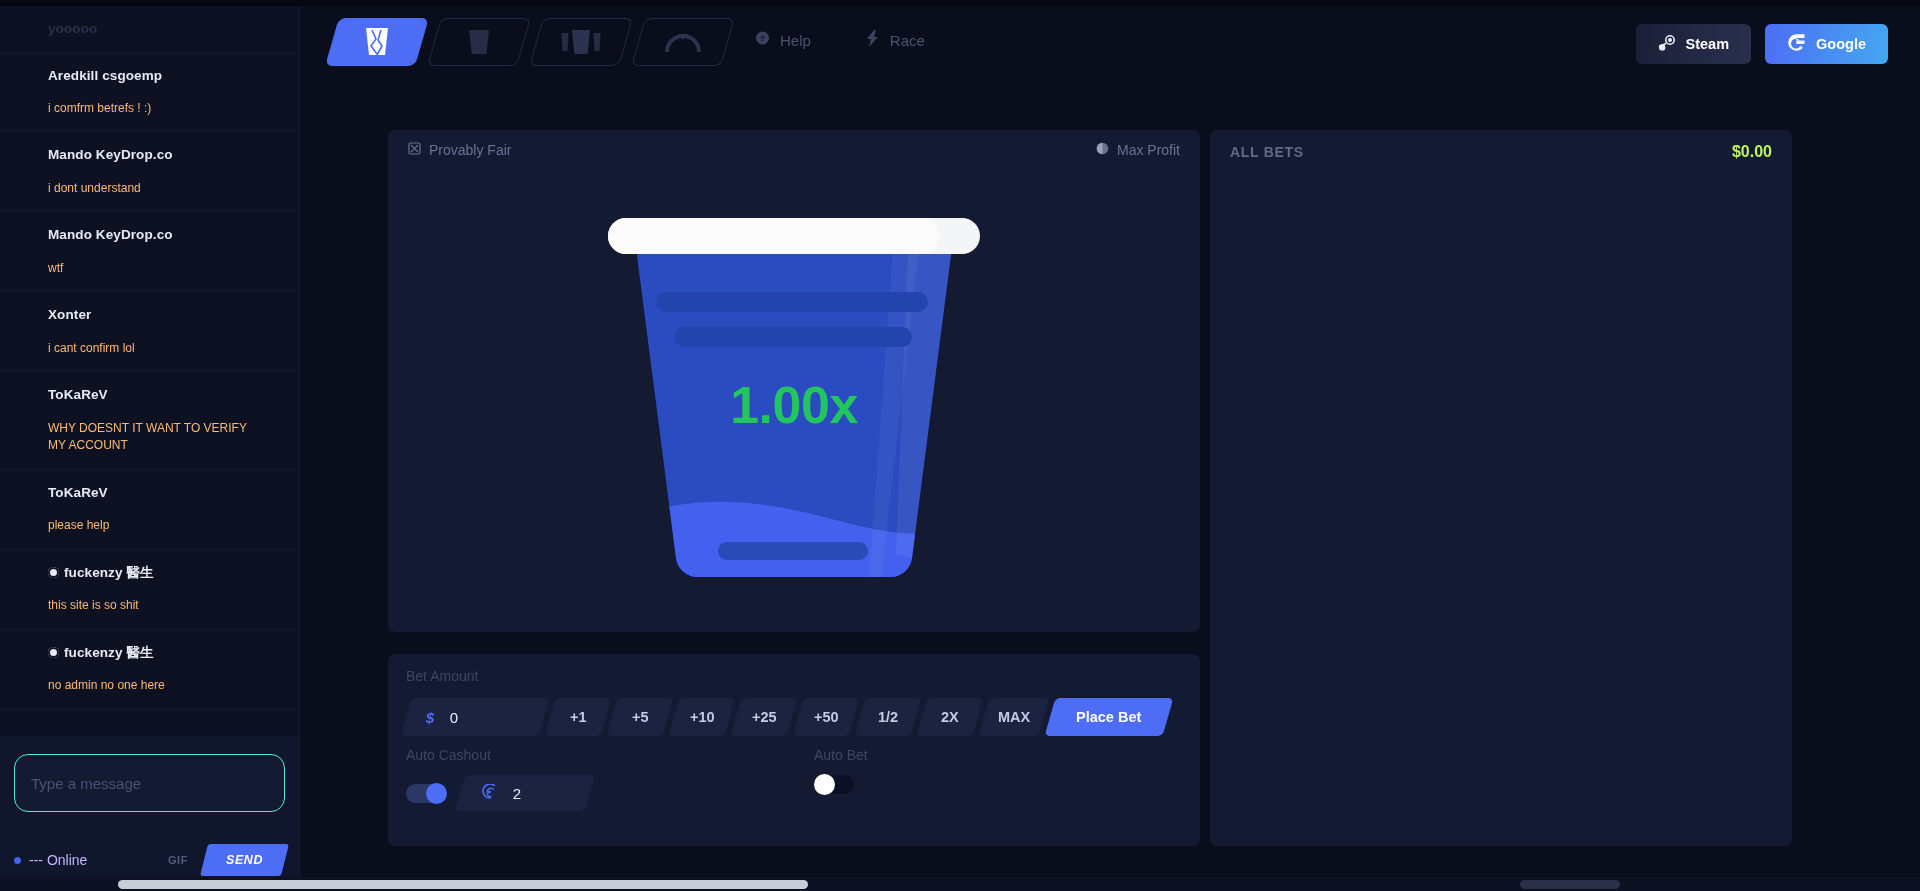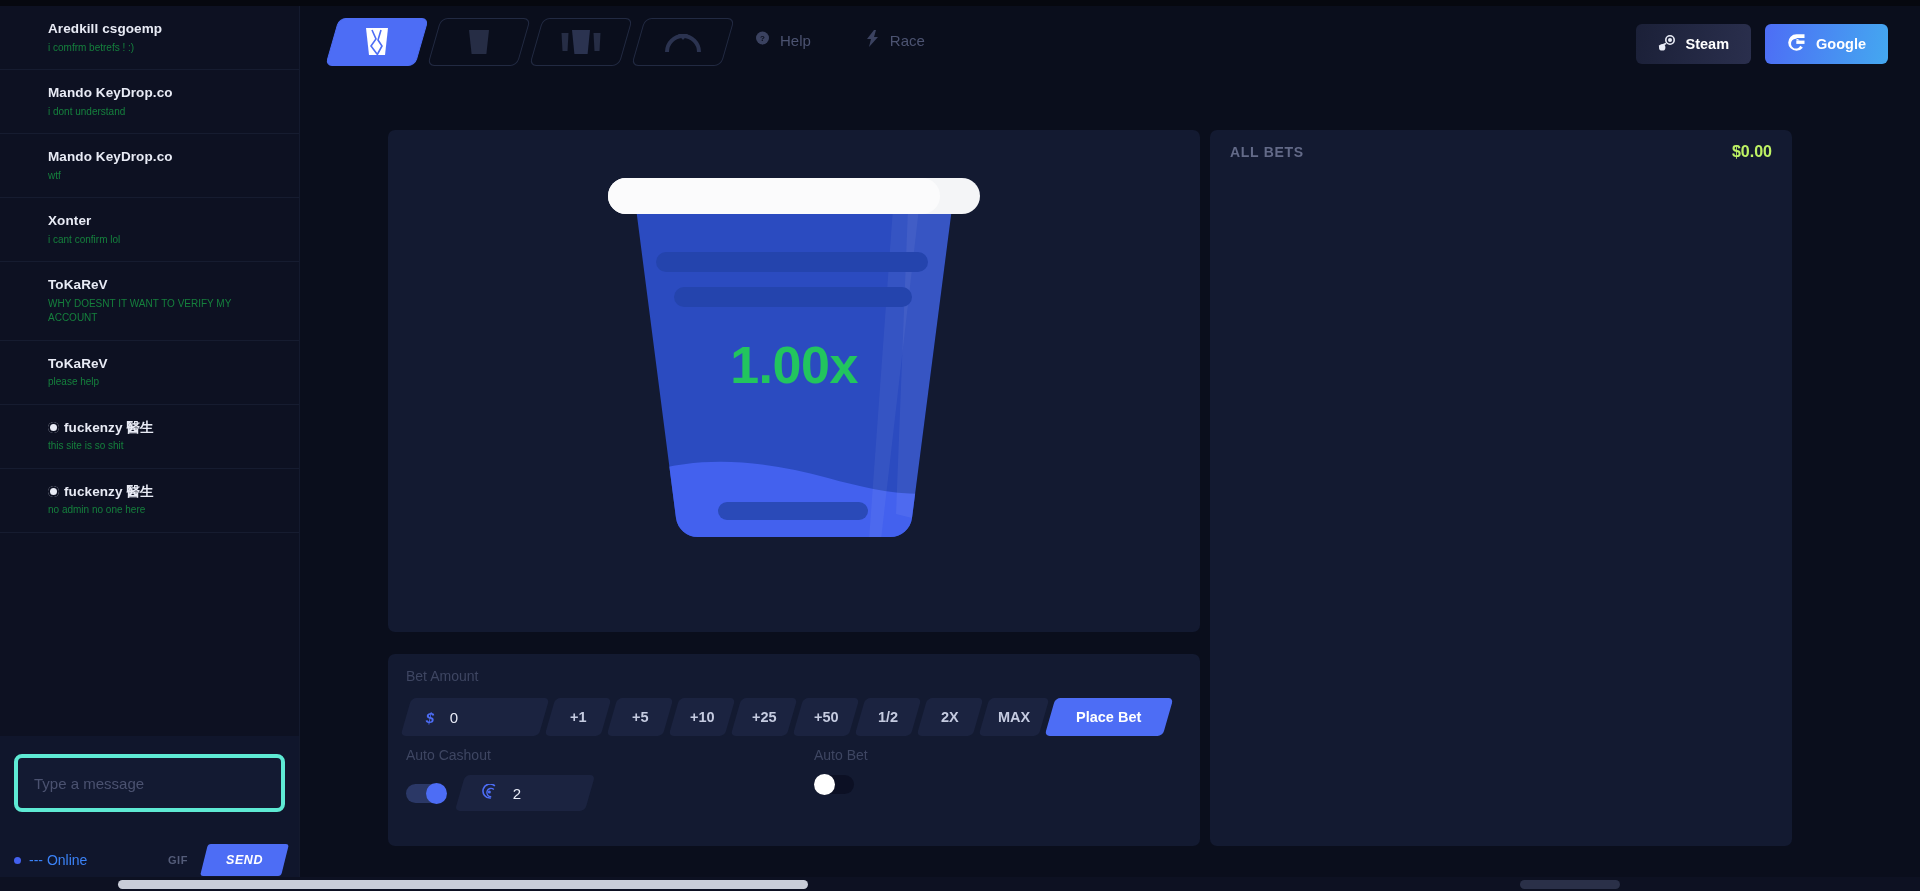--- a/index.html
+++ b/index.html
@@ -21,34 +21,34 @@
     display: flex; flex-direction: column;
   }
   .chat-scroll { flex: 1; overflow: hidden; position: relative; }
   .msg { padding: 14px 48px 14px 48px; border-bottom: 1px solid #161c30; }
   .msg-user { font-size: 13.5px; font-weight: bold; color: #e8ebf5; letter-spacing: .1px; line-height:1.3; }
   .msg-user .badge-dot {
     display:inline-block; width:11px; height:11px; border-radius:50%;
     background:#e8ebf5; margin-right:5px; position:relative; top:1px;
     box-shadow: inset 0 0 0 2px #0d1122;
   }
-  .msg-text { font-size: 10px; color: #15803d; margin-top: 3px; line-height: 1.45; }
+  .msg-text { font-size: 12px; color: #fdba74; margin-top: 16px; line-height: 1.45; }
   .msg.faded .msg-user { color:#2a3048; }
 
   .chat-compose { background:#10162c; padding: 18px 14px 10px 14px; }
   .compose-box {
-    height: 58px; background: #131a32; border:4px solid #5eead4; border-radius: 8px;
+    height: 58px; background: #131a32; border:1px solid #5eead4; border-radius: 14px;
     display:flex; align-items:center; padding: 0 16px;
   }
   .compose-box .ph { font-size: 15px; color:#4b5270; }
   .chat-footer {
     display:flex; align-items:center; justify-content:space-between;
     padding: 14px 14px 0 14px; background:#10162c; height: 62px;
   }
-  .online { display:flex; align-items:center; gap:8px; font-size: 14px; color:#3b82f6; }
+  .online { display:flex; align-items:center; gap:8px; font-size: 14px; color:#c4b5fd; }
   .online .dot { width:7px; height:7px; border-radius:50%; background:#4361ee; }
   .footer-right { display:flex; align-items:center; gap:16px; }
   .gif-btn { font-size:11px; font-weight:bold; letter-spacing:.5px; color:#545c79; }
   .send-btn {
     background:#4d6df5; color:#fff; font-size:12.5px; font-weight:bold; font-style:italic;
     letter-spacing:.6px; padding:9px 22px; transform: skewX(-14deg);
     border-radius: 3px; cursor:pointer;
   }
   .send-btn span { display:inline-block; transform: skewX(14deg); }
 
@@ -145,20 +145,23 @@
   .hscroll .thumb2 { position:absolute; left:1520px; top:3px; width:100px; height:9px; background:#2a3048; border-radius:5px; }
 </style>
 </head>
 <body>
 
 <div class="app">
   <div class="topstrip"></div>
 
   <div class="chat">
     <div class="chat-scroll" id="chat-list">
+        <div class="msg faded">
+          <div class="msg-user"><span>yooooo</span></div>
+        </div>
         <div class="msg">
           <div class="msg-user"><span>Aredkill csgoemp</span></div>
           <div class="msg-text">i comfrm betrefs ! :)</div>
         </div>
         <div class="msg">
           <div class="msg-user"><span>Mando KeyDrop.co</span></div>
           <div class="msg-text">i dont understand</div>
         </div>
         <div class="msg">
           <div class="msg-user"><span>Mando KeyDrop.co</span></div>
@@ -282,20 +285,40 @@
               <path d="M9.5 1.2a8.3 8.3 0 100 16.6 8.3 8.3 0 006.4-3l-2.6-2a4.9 4.9 0 11-.6-5.2H9.5V4.9h8V1.2z" fill="#fff"></path>
               <rect x="9.3" y="7.6" width="8.2" height="3.3" fill="#fff"></rect>
             </svg>
         </span>
         <span>Google</span>
       </div>
     </div>
   </div>
 
   <div class="game">
+    <div class="game-head">
+      <div class="left">
+        <span>
+          <svg width="13" height="13" viewBox="0 0 13 13">
+              <rect x="1" y="1" width="11" height="11" rx="1.5" fill="none" stroke="#6b7291" stroke-width="1.2"></rect>
+              <path d="M3 3l7 7M10 3l-7 7" stroke="#6b7291" stroke-width="1.1"></path>
+            </svg>
+        </span>
+        <span>Provably Fair</span>
+      </div>
+      <div class="right">
+        <span>
+          <svg width="13" height="13" viewBox="0 0 13 13">
+              <circle cx="6.5" cy="6.5" r="5.8" fill="#6b7291"></circle>
+              <path d="M6.5 .7a5.8 5.8 0 000 11.6z" fill="#9aa1bd"></path>
+            </svg>
+        </span>
+        <span>Max Profit</span>
+      </div>
+    </div>
 
     <div class="game-stage">
       <div class="cup">
         <svg width="372" height="382" viewBox="0 0 372 382">
           <defs>
             <clipPath id="cupclip">
               <path d="M28 36h316l-40 310a22 22 0 01-22 19H90a22 22 0 01-22-19z"></path>
             </clipPath>
           </defs>
 

